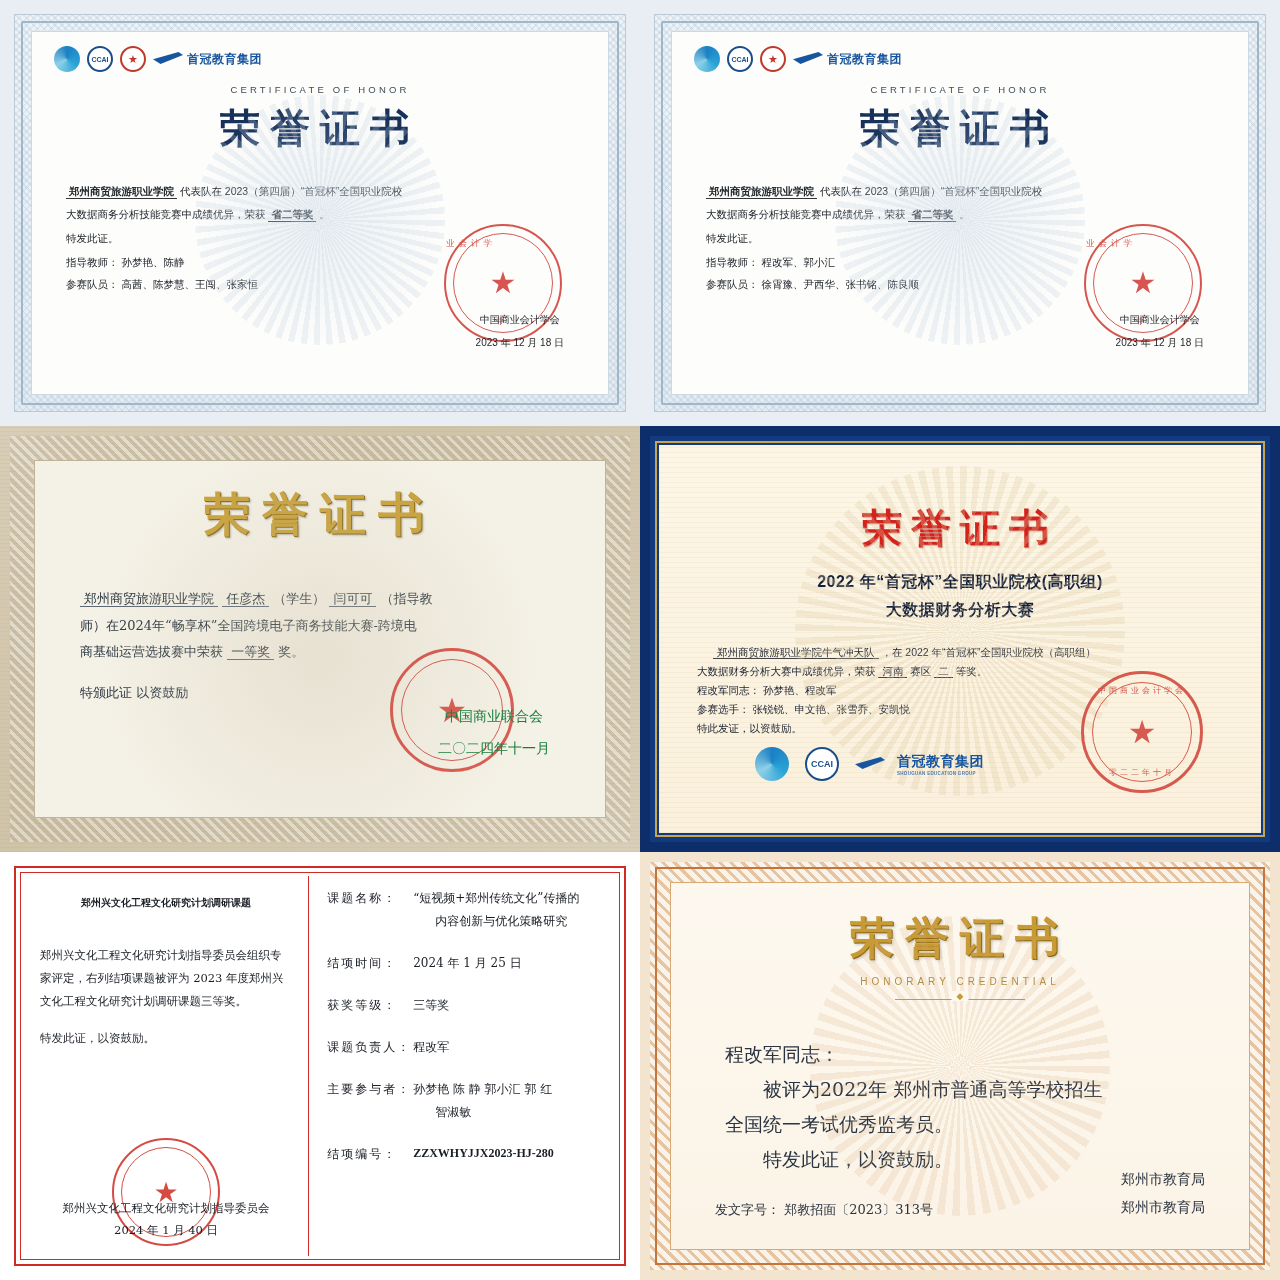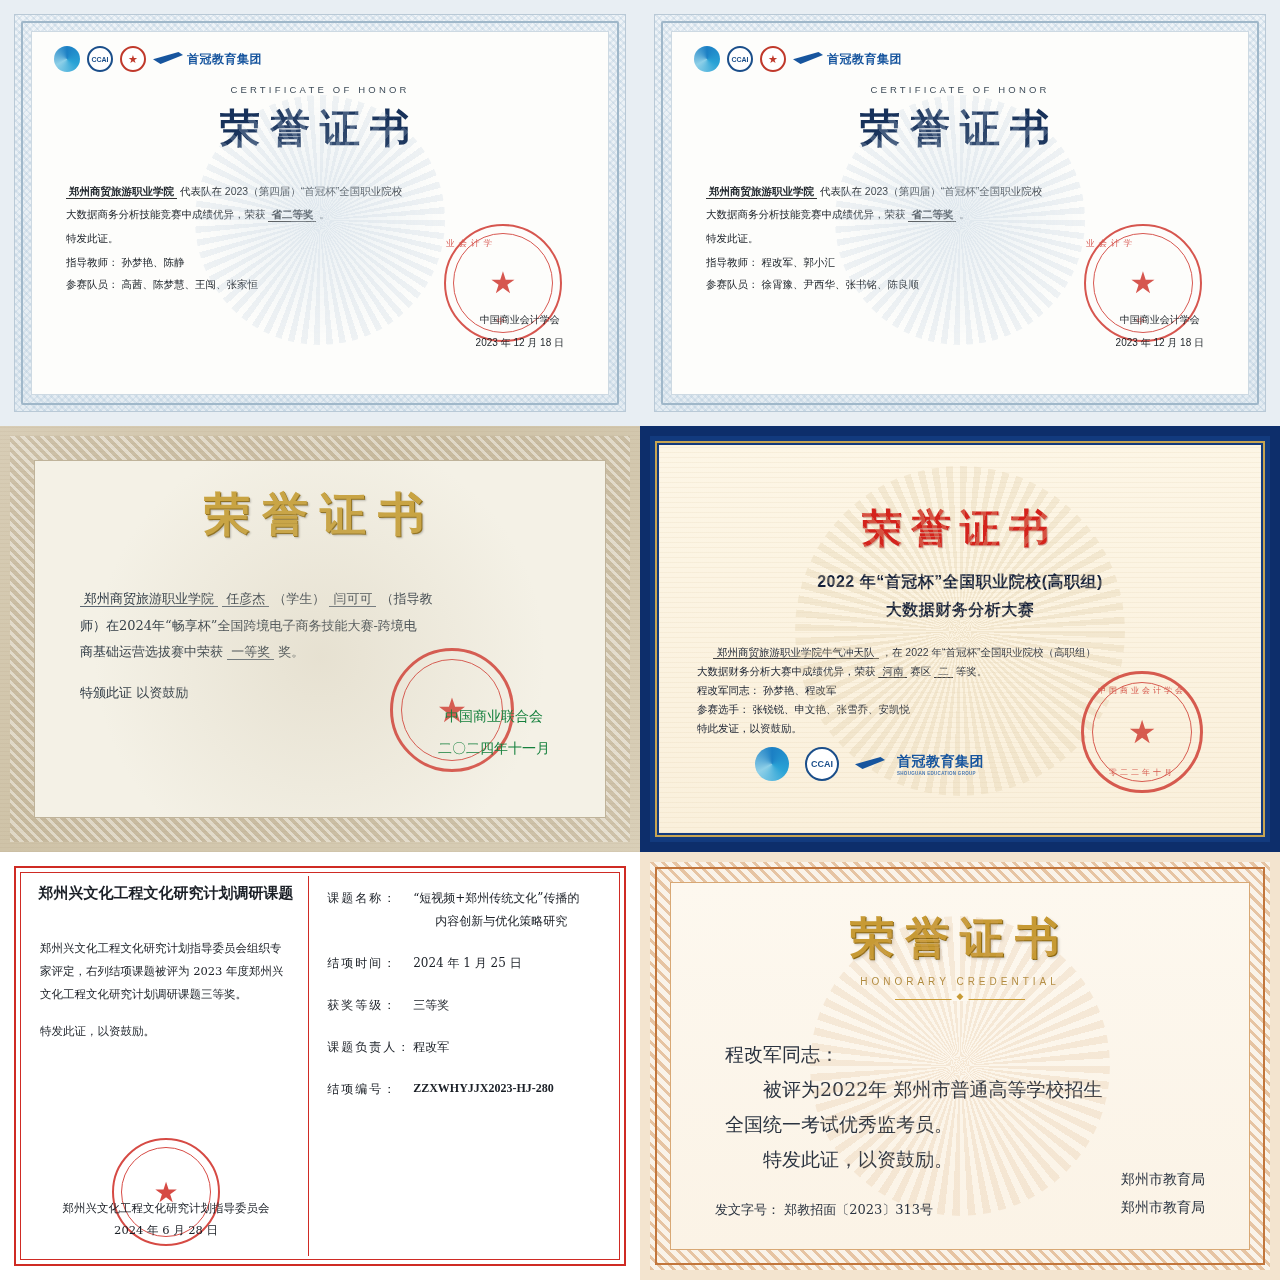--- a/index.html
+++ b/index.html
@@ -170,21 +170,21 @@
   .red-stamp-4 .t-bot { position:absolute; width:100%; bottom:12px; text-align:center; font-size:8px; color:#cf3a30; letter-spacing:3px;}
 
   
   .c-red { background:#fff; padding:8px; }
   .c-red .frame3 { position:absolute; inset:14px; border:2px solid #cf2b24; }
   .c-red .frame3:before { content:""; position:absolute; inset:4px; border:1px solid #cf2b24;}
   .c-red .cols { position:absolute; inset:24px; display:flex; }
   .c-red .left { width:48%; position:relative; padding:8px 10px 0 10px; }
   .c-red .divider { width:1px; background:#cf2b24; margin:0 0; }
   .c-red .right { flex:1; padding:14px 6px 0 18px; position:relative;}
-  .r5-head { text-align:center; font-size:15px; font-weight:bold; color:#1a1f26; font-family:"DejaVu Serif", serif;}
+  .r5-head { text-align:center; font-size:10px; font-weight:bold; color:#1a1f26; font-family:"DejaVu Serif", serif;margin-top:12px;}
   .r5-title { text-align:center; margin-top:24px; font-size:31px; letter-spacing:9px; font-weight:bold;
               color:#151a20; font-family:"DejaVu Serif", serif;}
   .r5-p { margin: 34px 6px 0 6px; font-size:11.5px; line-height:2.0; color:#1a1f26; font-family:"DejaVu Serif", serif;}
   .r5-foot { position:absolute; bottom:14px; left:0; width:100%; text-align:center; font-size:11.5px;
              color:#1a1f26; font-family:"DejaVu Serif", serif; line-height:1.9;}
   .r5-stamp { position:absolute; left:50%; bottom:10px; transform:translateX(-50%);
     width:108px; height:108px; border-radius:50%; border:2.5px solid #cf2b24; opacity:.85;}
   .r5-stamp:before{content:"";position:absolute;inset:7px;border:1px solid #cf2b24;border-radius:50%;}
   .r5-stamp .star{position:absolute;left:50%;top:50%;transform:translate(-50%,-50%);color:#cf2b24;font-size:28px;}
   .kv { display:flex; margin-bottom:25px; font-size:12px; color:#1a1f26; font-family:"DejaVu Serif", serif;}
@@ -428,21 +428,21 @@
     <div class="cols">
       <div class="left">
         <div class="r5-head">郑州兴文化工程文化研究计划调研课题</div>
         <div class="r5-p">郑州兴文化工程文化研究计划指导委员会组织专家评定，右列结项课题被评为 2023 年度郑州兴文化工程文化研究计划调研课题三等奖。</div>
         <div class="r5-p" style="margin-top:14px">特发此证，以资鼓励。</div>
         <div class="r5-stamp">
           <div class="star">★</div>
         </div>
         <div class="r5-foot">
           <div>郑州兴文化工程文化研究计划指导委员会</div>
-          <div>2024 年 6 月 28 日</div>
+          <div>2024 年 1 月 40 日</div>
         </div>
       </div>
       <div class="divider"></div>
       <div class="right">
         <div class="kv">
           <div class="k">课题名称：</div>
           <div class="v">
             <span>“短视频+郑州传统文化”传播的</span>
             <span class="l2">内容创新与优化策略研究</span>
           </div>
@@ -453,20 +453,27 @@
         </div>
         <div class="kv">
           <div class="k">获奖等级：</div>
           <div class="v">三等奖</div>
         </div>
         <div class="kv">
           <div class="k">课题负责人：</div>
           <div class="v">程改军</div>
         </div>
         <div class="kv">
+          <div class="k">主要参与者：</div>
+          <div class="v">
+            <span>孙梦艳  陈  静  郭小汇  郭  红</span>
+            <span class="l2">智淑敏</span>
+          </div>
+        </div>
+        <div class="kv">
           <div class="k">结项编号：</div>
           <div class="v" style="font-family:'Liberation Serif',serif;font-weight:bold">ZZXWHYJJX2023-HJ-280</div>
         </div>
       </div>
     </div>
   </div>
 
   <div class="cell c-or">
     <div class="frame4"></div>
     <div class="inner4">

